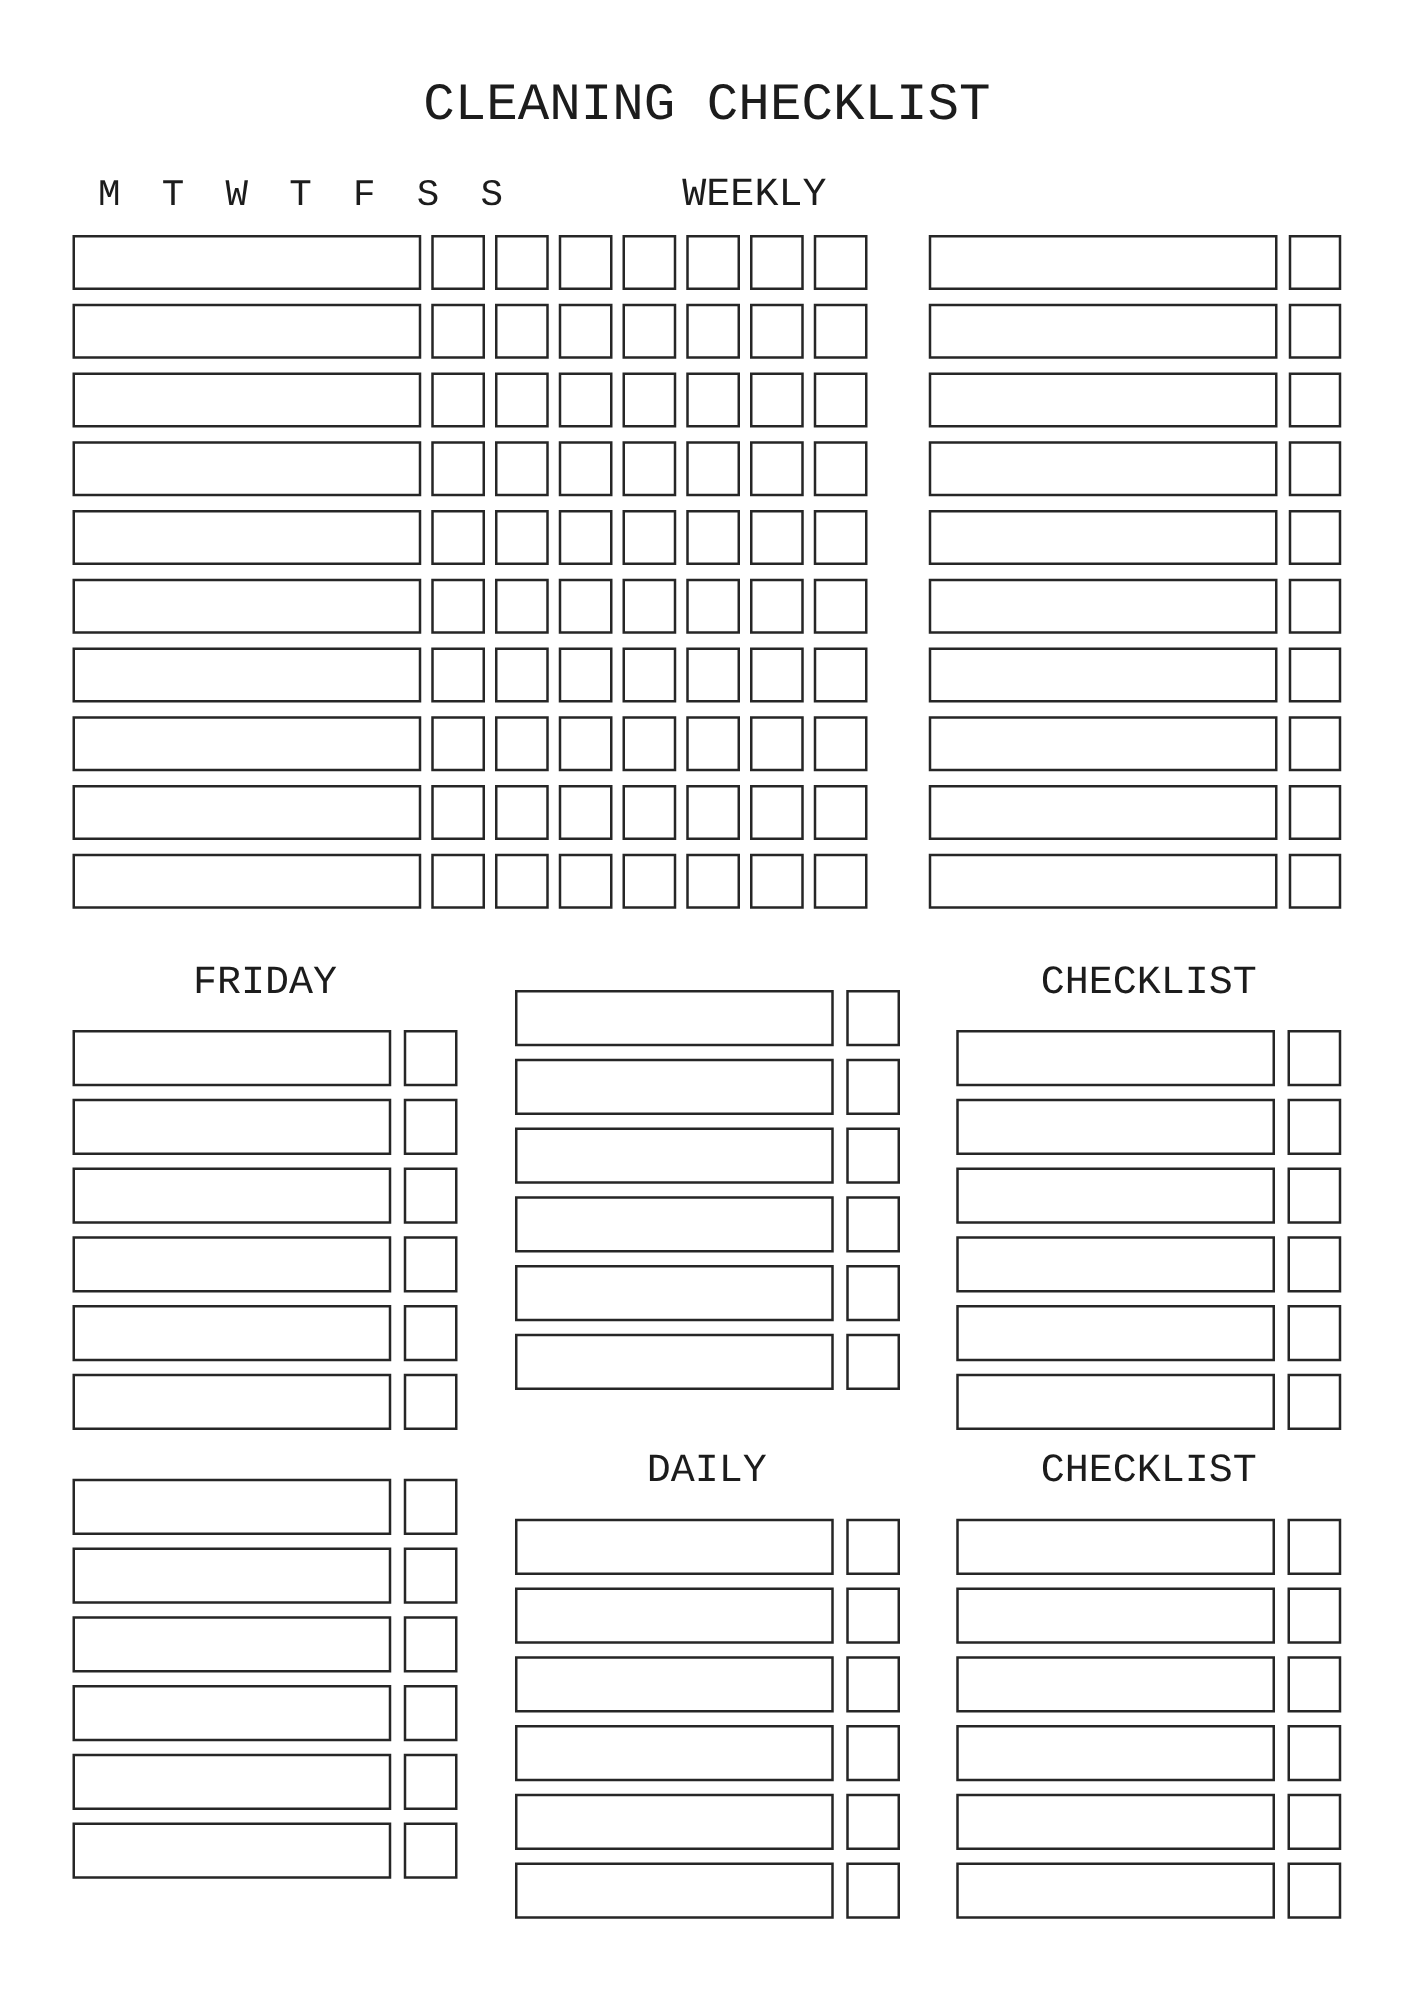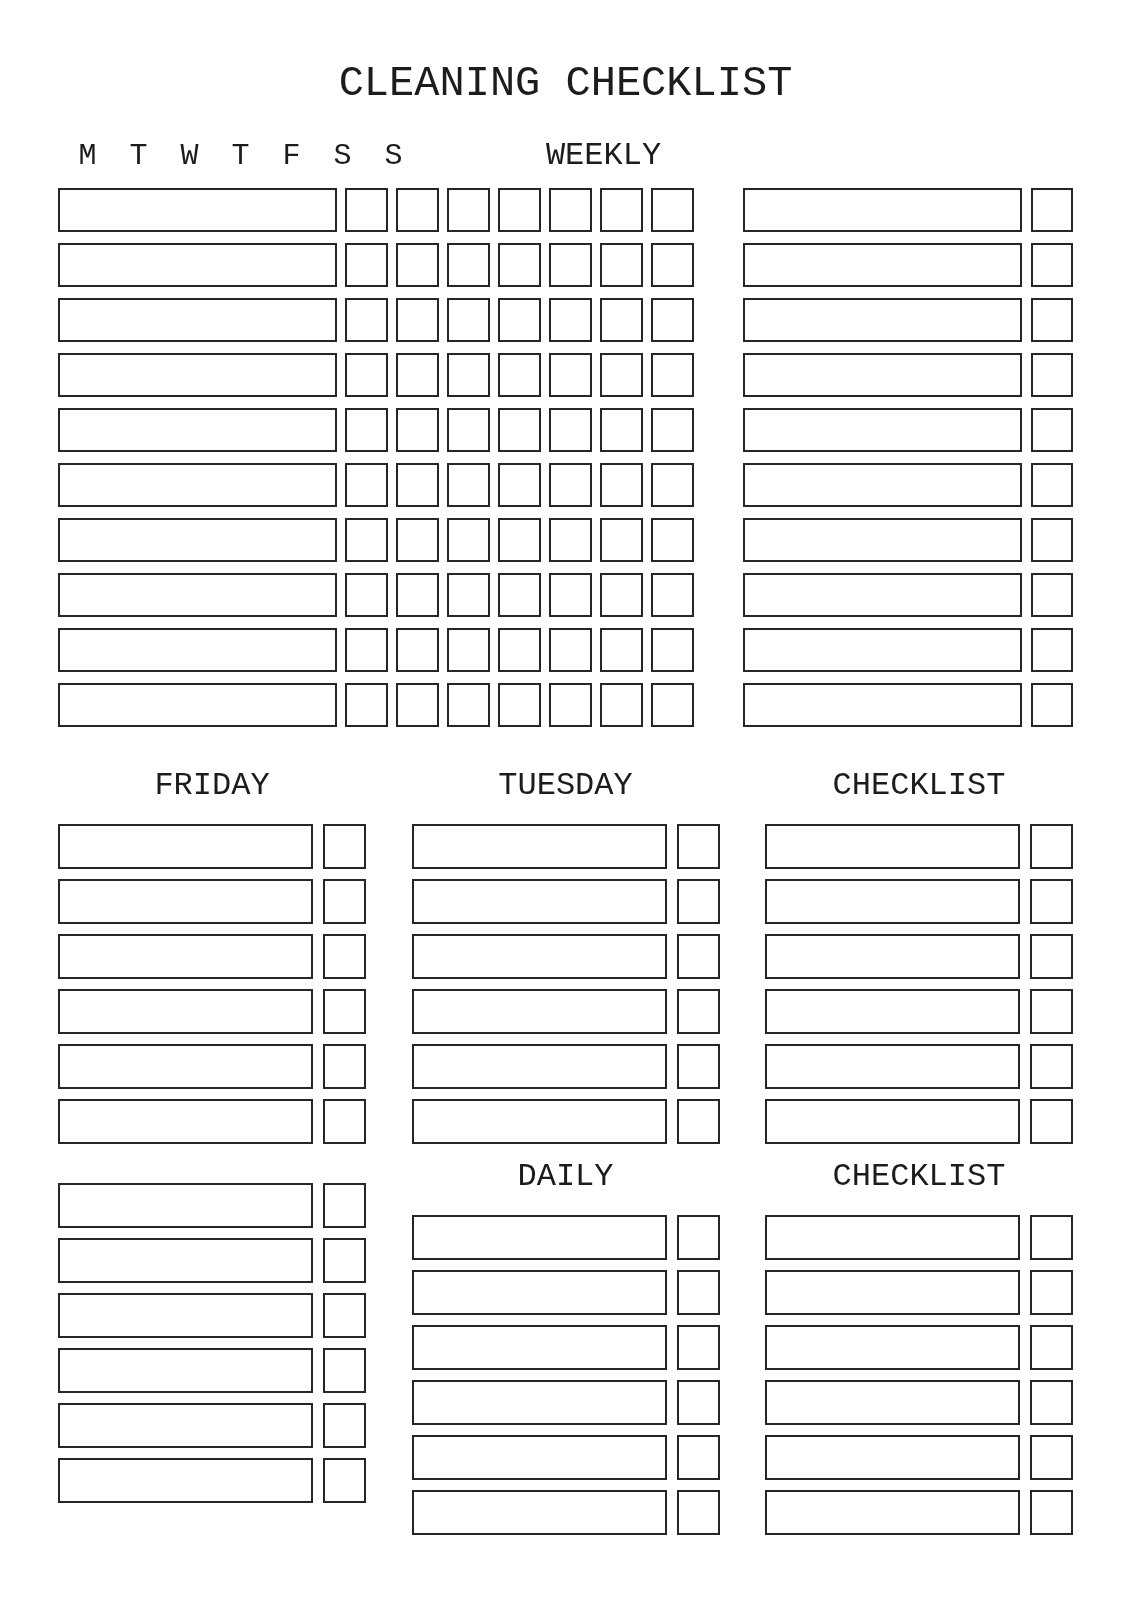--- a/index.html
+++ b/index.html
@@ -218,21 +218,20 @@
             <div class="box task-box2"></div>
             <div class="box cb2"></div>
           </div>
           <div class="drow">
             <div class="box task-box2"></div>
             <div class="box cb2"></div>
           </div>
         </div>
     </section>
     <section class="day-col">
-      <div class="day-header">TUESDAY</div>
       <div class="day-rows">
           <div class="drow">
             <div class="box task-box2"></div>
             <div class="box cb2"></div>
           </div>
           <div class="drow">
             <div class="box task-box2"></div>
             <div class="box cb2"></div>
           </div>
           <div class="drow">

